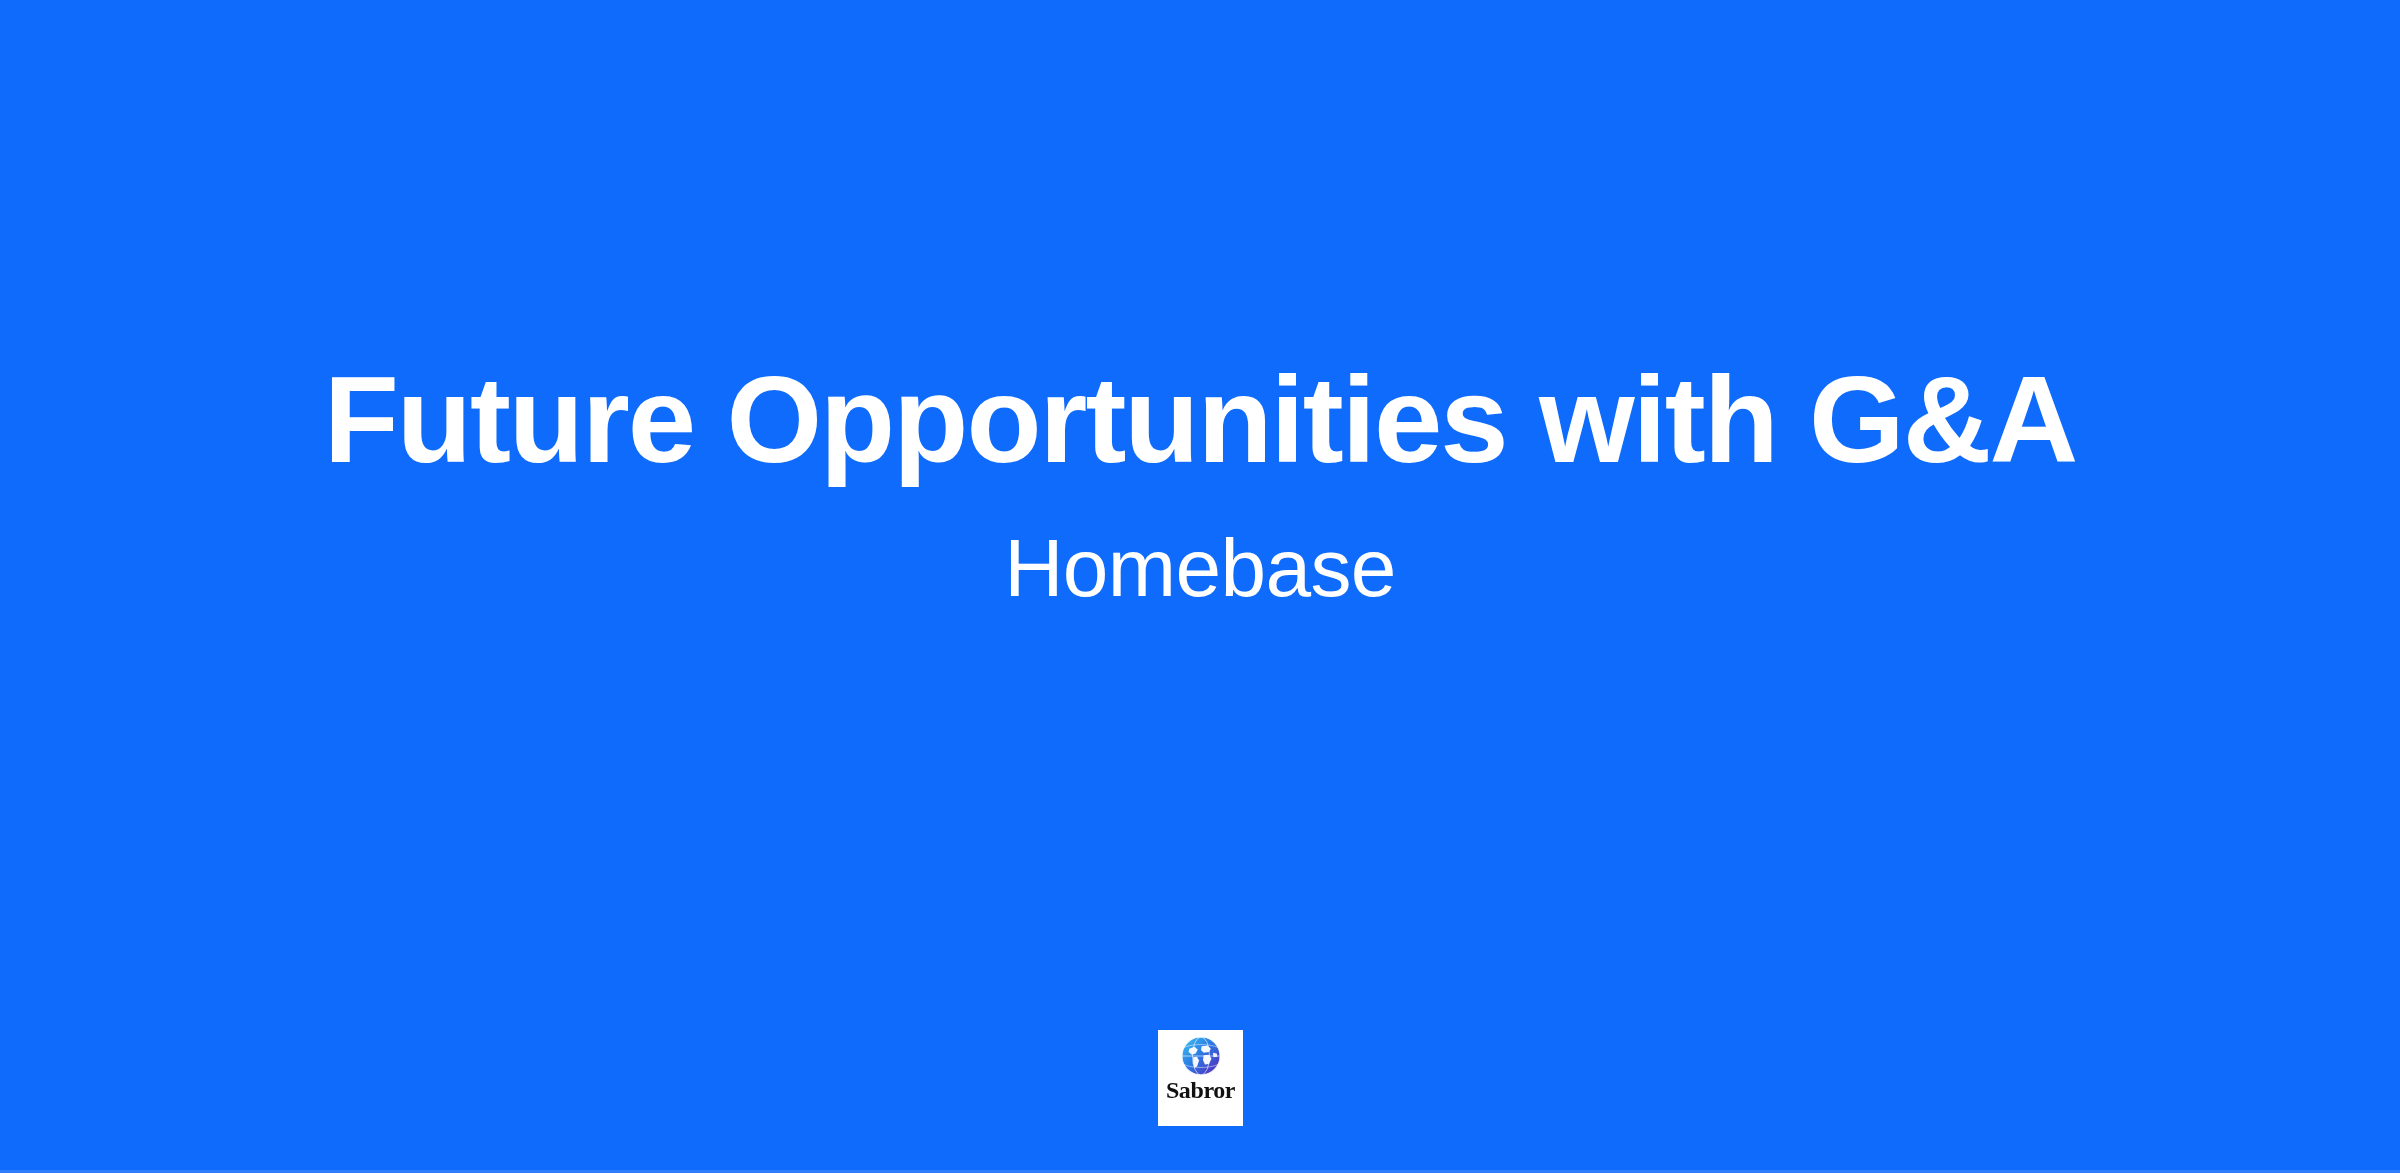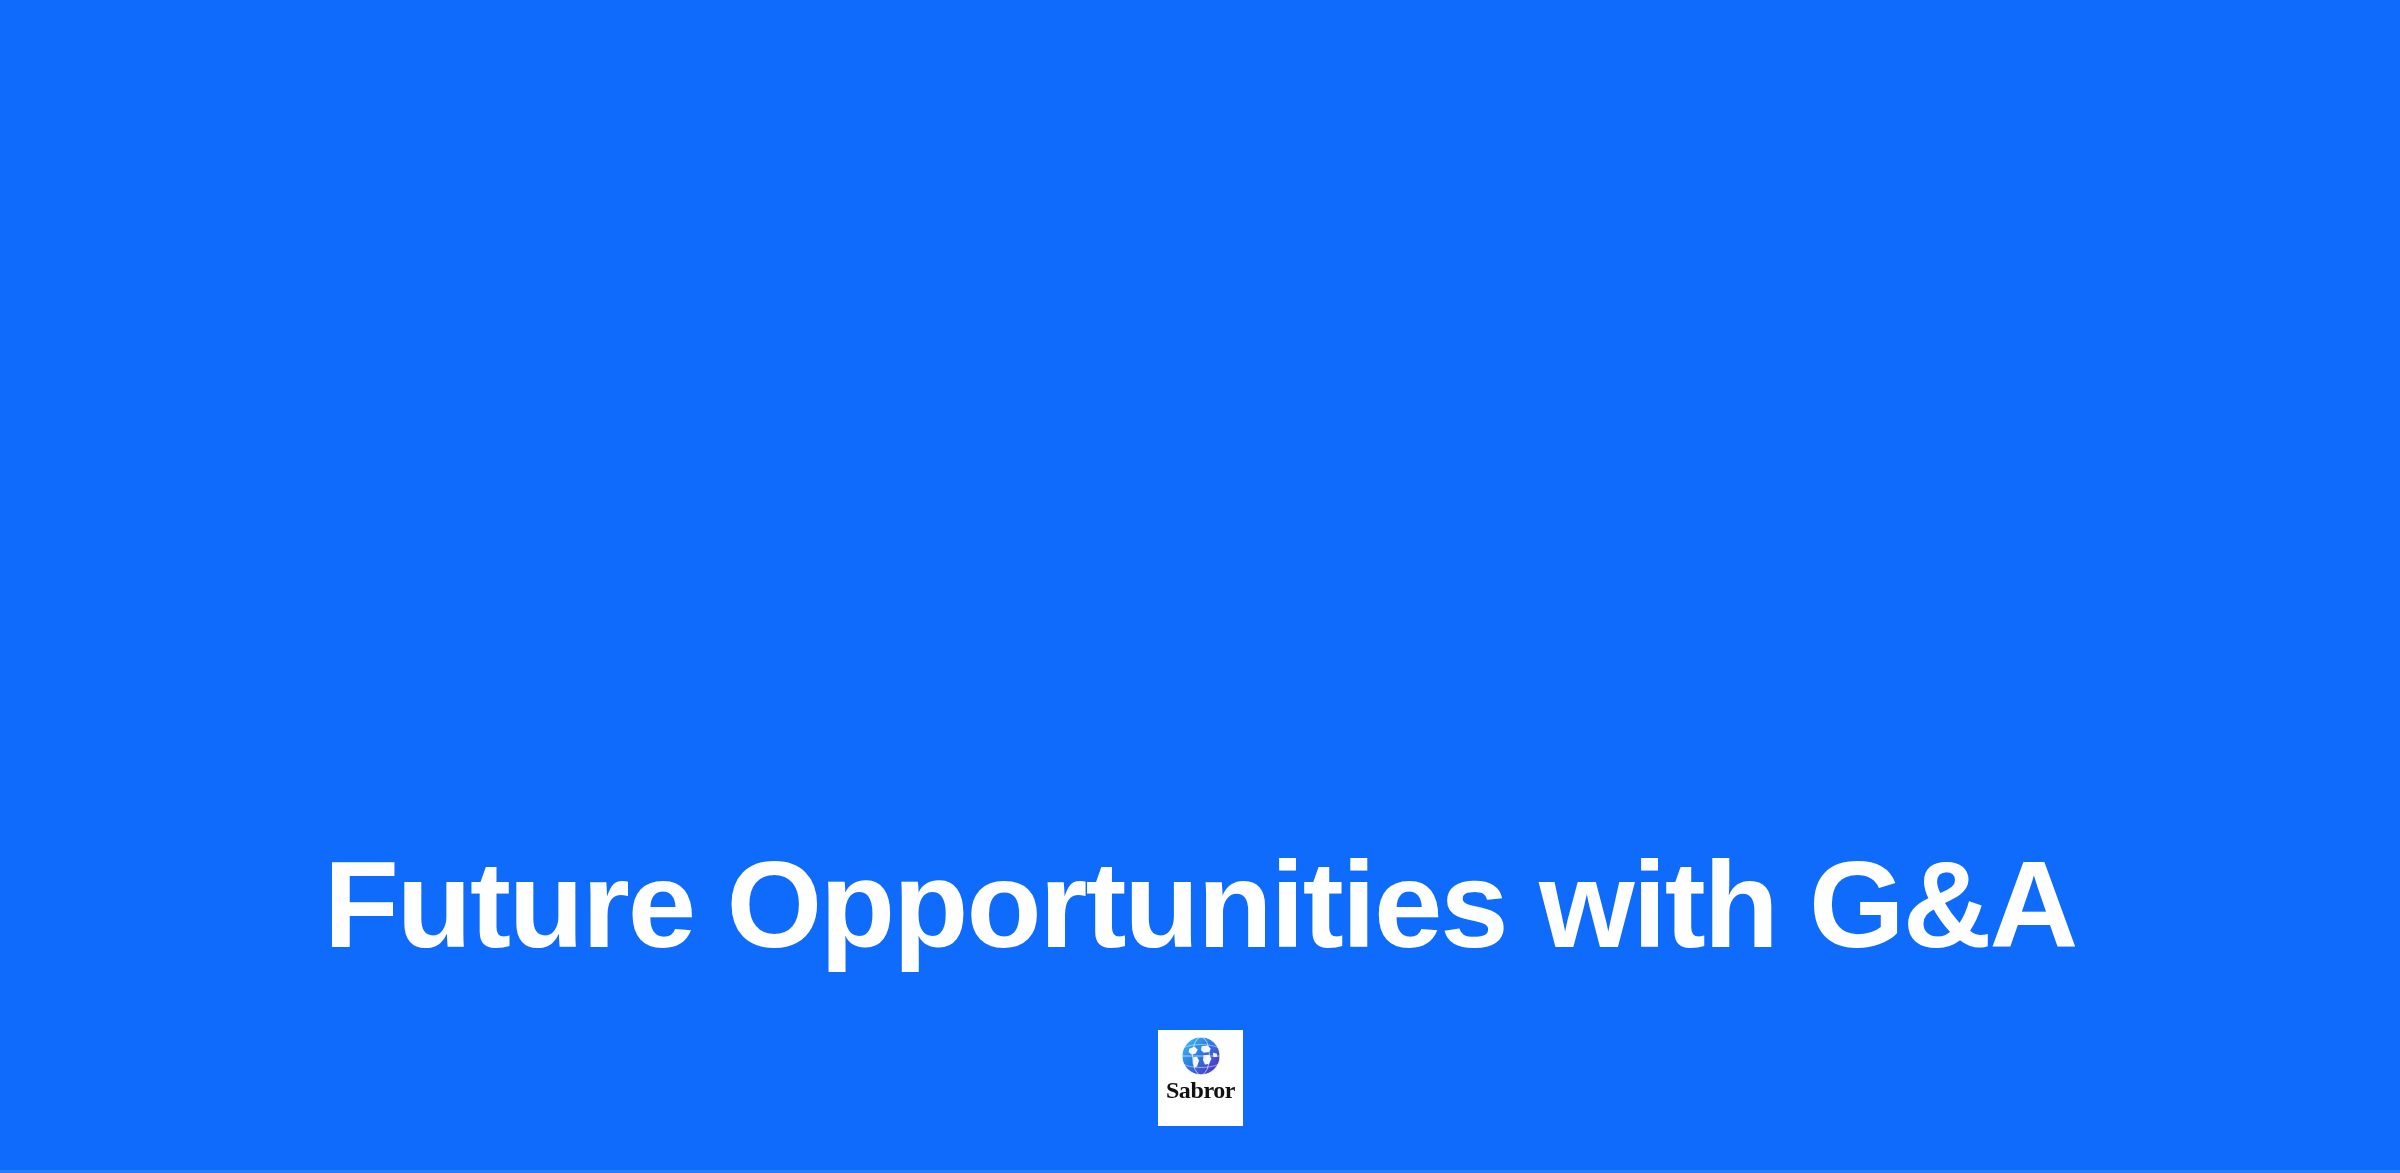--- a/index.html
+++ b/index.html
@@ -23,21 +23,21 @@
 
   
   .content {
     position:absolute;
     left:0; right:0;
     top:0;
     height:1030px;
     display:flex;
     flex-direction:column;
     align-items:center;
-    justify-content:flex-end;
+    justify-content:center;
     padding-bottom:64px;
   }
 
   .slide-title {
     font-family:"Liberation Sans", sans-serif;
     font-size:123px;
     font-weight:700;
     line-height:1.0;
     letter-spacing:-2.0px;
     color:#ffffff;
@@ -97,20 +97,21 @@
     background:#2f7dfd;
   }
 </style>
 </head>
 <body>
 
 <div class="slide">
 
   <div class="content">
     <div class="slide-title">Future Opportunities with G&amp;A</div>
+    <div class="slide-subtitle">Homebase</div>
   </div>
 
   <div class="logo-badge">
     <svg class="logo-globe" viewBox="0 0 64 64">
       <defs>
         <linearGradient id="globeGrad" x1="0" y1="0" x2="1" y2="1">
           <stop offset="0%" stop-color="#3FC9F2"></stop>
           <stop offset="45%" stop-color="#2A7BE4"></stop>
           <stop offset="100%" stop-color="#5B22B8"></stop>
         </linearGradient>

